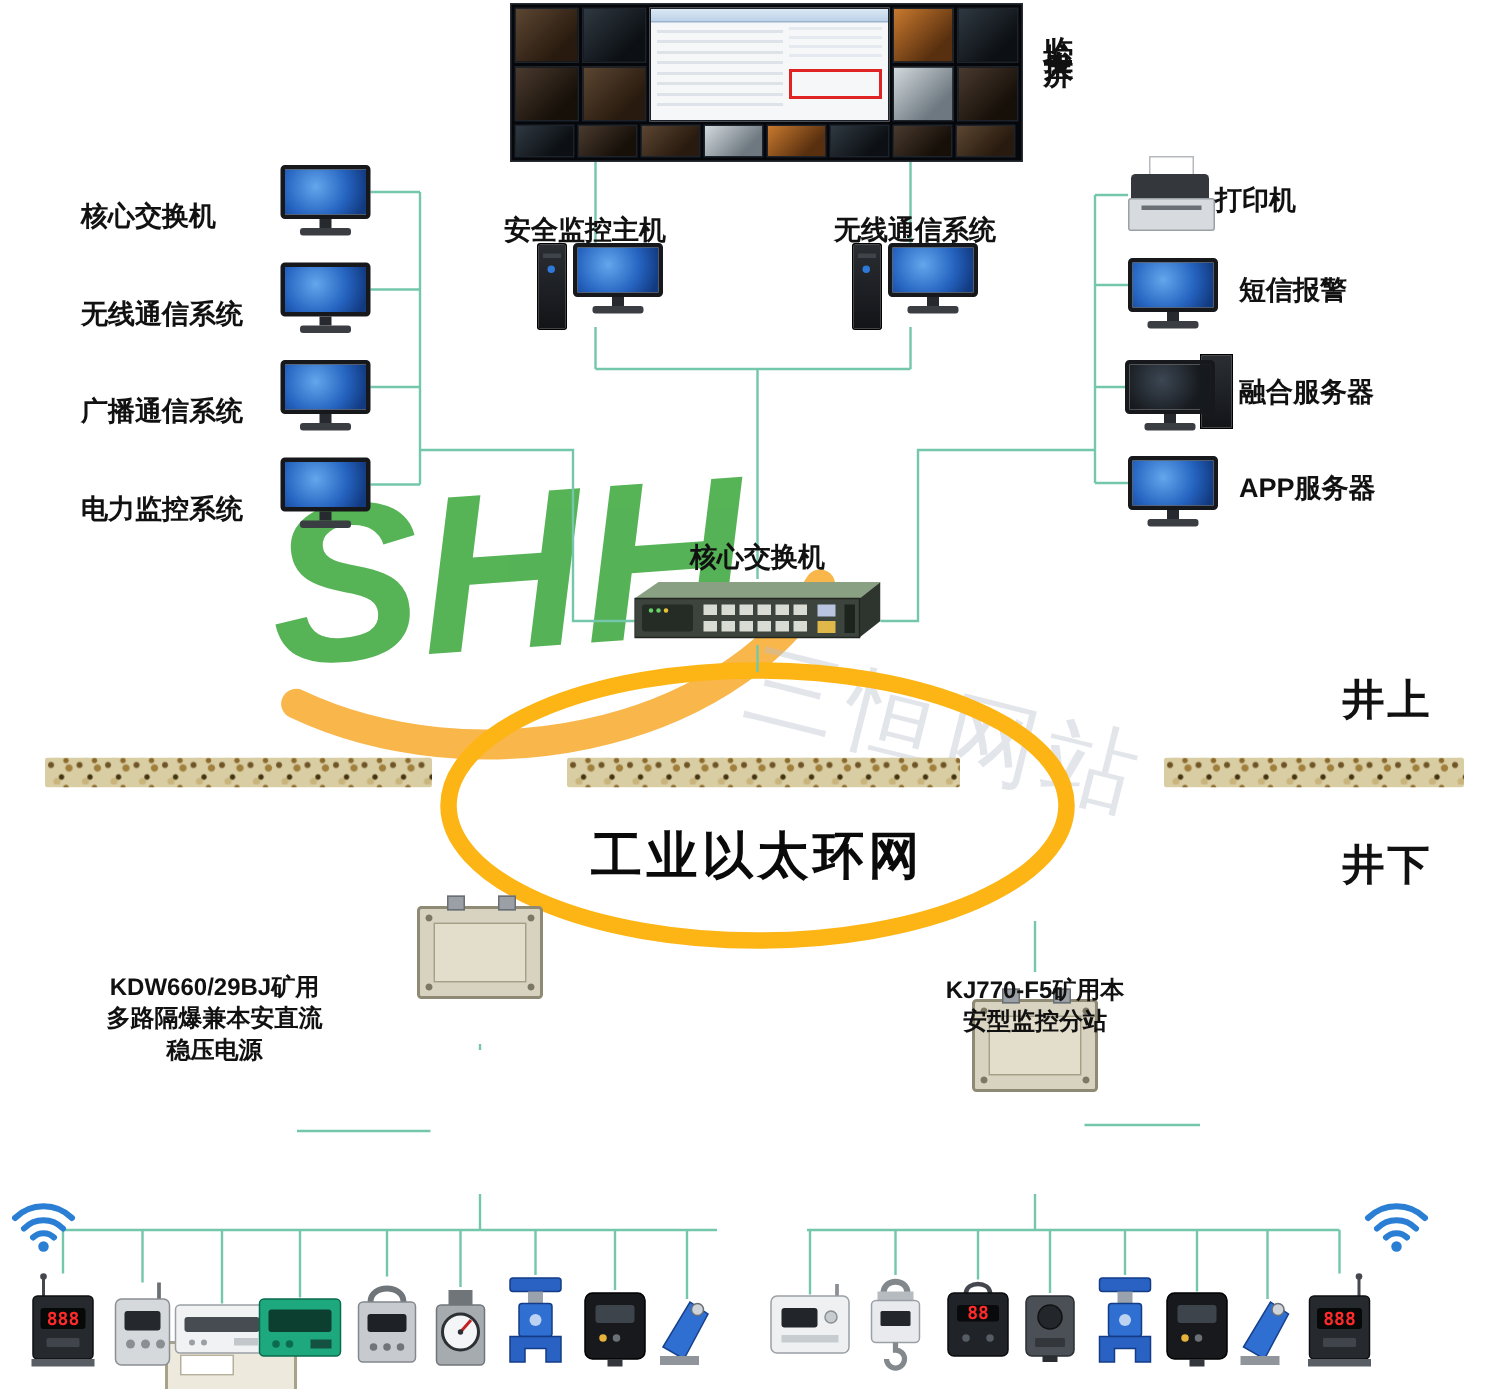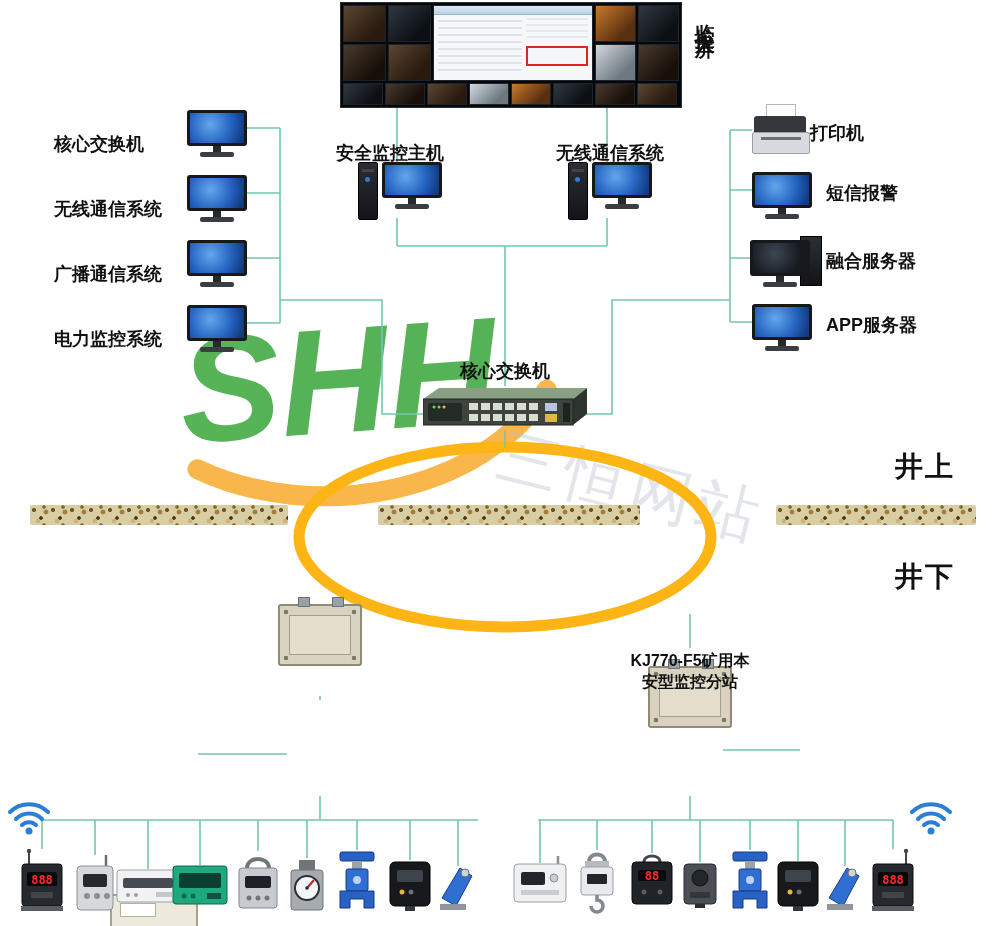--- a/index.html
+++ b/index.html
@@ -240,34 +240,36 @@
           <rect x="82" y="28" width="9" height="7"></rect>
           <rect x="94" y="28" width="9" height="7"></rect>
           <rect x="106" y="28" width="9" height="7"></rect>
       </g>
       <rect x="122" y="17" width="12" height="8" fill="#b8c4e0"></rect>
       <rect x="122" y="28" width="12" height="8" fill="#e0b84a"></rect>
       <rect x="140" y="17" width="7" height="19" fill="#1d231d"></rect>
     </svg>
   </div>
 
+  <div class="pos ring-label" style="left:385px;top:548px;width:240px;">工业以太环网</div>
   <div class="pos zone-label" style="left:895px;top:448px;">井上</div>
   <div class="pos zone-label" style="left:895px;top:558px;font-family:Liberation Serif, serif;">井下</div>
 
   <div class="pos jbox" style="left:278px;top:552px;">
     <div class="j-gland g1"></div>
     <div class="j-gland g2"></div>
     <div class="j-inner"></div>
   </div>
   <div class="pos jbox" style="left:648px;top:552px;">
     <div class="j-gland g1"></div>
     <div class="j-gland g2"></div>
     <div class="j-inner"></div>
   </div>
 
+  <div class="pos lbl-sm" style="left:68px;top:648px;width:150px;">KDW660/29BJ矿用多路隔爆兼本安直流稳压电源</div>
   <div class="pos lbl-sm" style="left:627px;top:650px;width:126px;">KJ770-F5矿用本安型监控分站</div>
 
   <div class="pos psu-l" style="left:110px;top:718px;">
     <div class="gland" style="left:14px;"></div>
     <div class="gland" style="left:40px;"></div>
     <div class="gland" style="left:66px;"></div>
     <div class="psu-plate"></div>
 
   </div>
 

